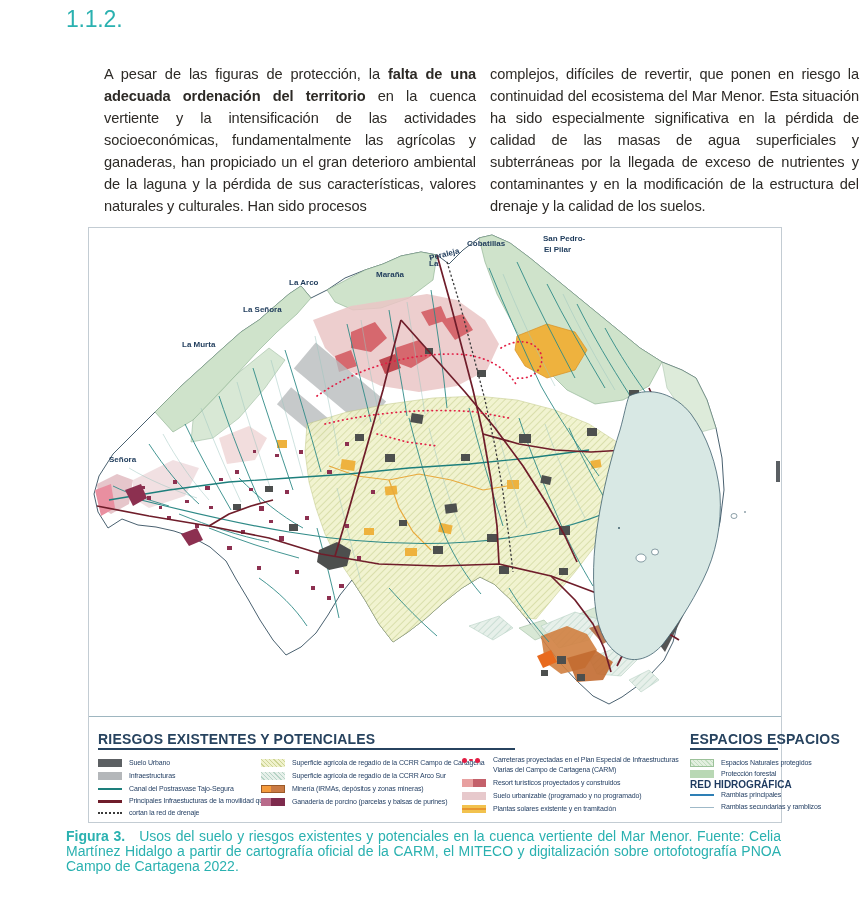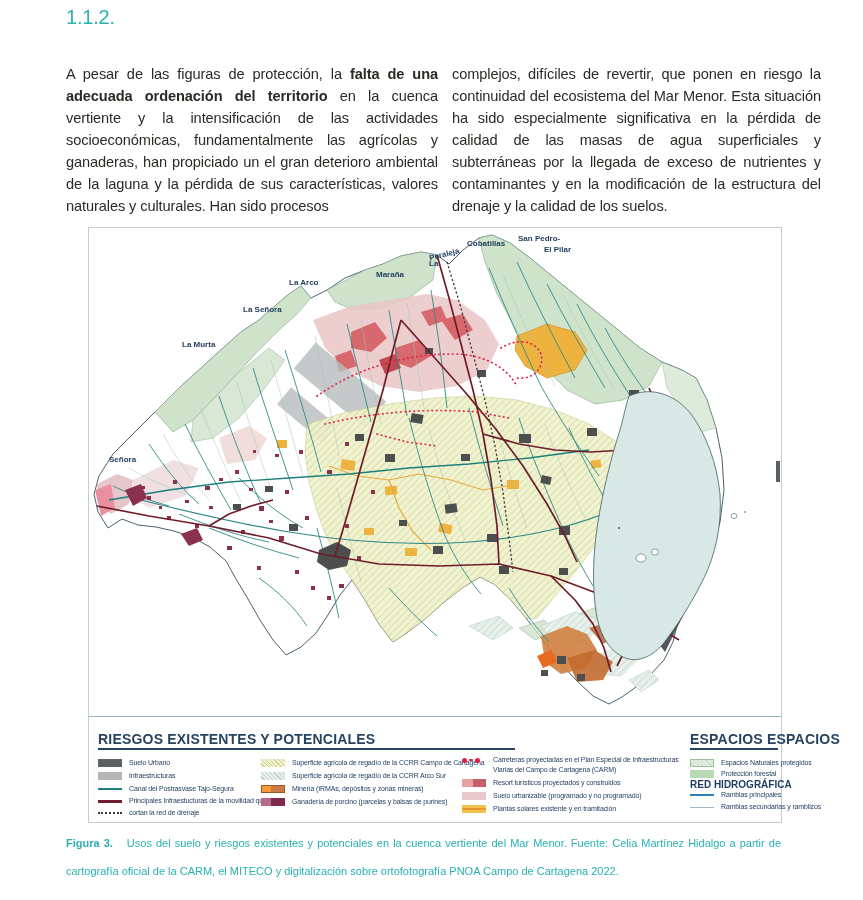--- a/index.html
+++ b/index.html
@@ -1,23 +1,23 @@
 <!DOCTYPE html>
 <html><head>
 <meta charset="utf-8">
 <style>
   html,body{margin:0;padding:0;background:#ffffff;}
   .page{position:relative;width:863px;height:900px;background:#fff;overflow:hidden;
         font-family:"Liberation Sans","DejaVu Sans",sans-serif;}
   
   .heading{position:absolute;left:66px;top:6px;display:flex;gap:23px;align-items:baseline;
-           color:#2ab1b0;font-size:20px;font-weight:500;letter-spacing:-0.2px;}
+           color:#2ab1b0;font-size:23px;font-weight:500;letter-spacing:-0.2px;}
   
   .bodycol{position:absolute;top:63px;font-size:14.6px;line-height:22px;color:#2d2a26;
-           text-align:justify;letter-spacing:-0.1px;}
+           text-align:justify;letter-spacing:-0.1px;margin-left:38px;}
   .col1{left:66px;width:372px;}
   .col2{left:452px;width:369px;}
   .bodycol b{font-weight:700;}
   
   .figure{position:absolute;left:88px;top:227px;width:692px;height:594px;
           border:1px solid #c3ccd3;background:#fff;}
   .map-canvas{position:absolute;left:0;top:0;width:692px;height:488px;border-bottom:1px solid #9eb6c0;}
   .map-canvas svg{display:block;}
   .maplabel{position:absolute;color:#1d3a5a;font-size:8px;font-weight:700;line-height:9px;white-space:nowrap;}
   
@@ -43,21 +43,21 @@
   .sw-solar:after{content:"";position:absolute;left:0;right:0;top:3px;height:2px;background:#e8962e;}
   .sw-carretera{display:flex;align-items:center;gap:2px;}
   .sw-carretera .dot{width:5px;height:5px;border-radius:50%;background:#e21e44;}
   .sw-carretera .dash{width:4px;height:2px;background:#e21e44;border-radius:1px;}
   .sw-protegido{background:repeating-linear-gradient(45deg,#e3efe0 0 2px,#c2ddc0 2px 3px);border:0.7px solid #9cc29a;}
   .sw-forestal{background:#b9d8b4;}
   .sw-ramblap{border-top:2px solid #2e7fb5;}
   .sw-ramblas{border-top:1px solid #9fb9c8;}
   
   .caption{position:absolute;left:66px;top:829px;width:715px;color:#2ab1b0;
-           font-size:11px;line-height:28px;text-align:justify;}
+           font-size:14px;line-height:15px;text-align:justify;}
   .caption .figlabel{font-weight:700;margin-right:14px;}
 </style>
 </head>
 <body>
 
 <div class="page">
 
   <div class="heading">
     <span>1.1.2.</span>
   </div>
@@ -303,21 +303,21 @@
     </div>
 
     <span class="maplabel" style="left:200px;top:50px;">La Arco</span>
     <span class="maplabel" style="left:154px;top:77px;">La Señora</span>
     <span class="maplabel" style="left:93px;top:112px;">La Murta</span>
     <span class="maplabel" style="left:20px;top:227px;">Señora</span>
     <span class="maplabel" style="left:292px;top:31px;margin-left:48px;">La</span>
     <span class="maplabel" style="left:287px;top:42px;">Maraña</span>
     <span class="maplabel" style="left:340px;top:22px;transform:rotate(-14deg);">Peraleja</span>
     <span class="maplabel" style="left:378px;top:11px;">Cobatillas</span>
-    <span class="maplabel" style="left:429px;top:6px;">San Pedro-</span>
+    <span class="maplabel" style="left:454px;top:6px;">San Pedro-</span>
     <span class="maplabel" style="left:455px;top:17px;">El Pilar</span>
 
     <div class="lg-header" style="left:9px;top:503px;">RIESGOS EXISTENTES Y POTENCIALES</div>
     <div class="lg-rule" style="left:9px;top:520px;width:417px;"></div>
     <div class="lg-header" style="left:601px;top:503px;">ESPACIOS ESPACIOS</div>
     <div class="lg-rule" style="left:601px;top:520px;width:88px;"></div>
 
     <div class="lg-row" style="left:9px;top:531px;">
       <span class="sw sw-urbano"></span>
       <span class="lg-label">Suelo Urbano</span>

